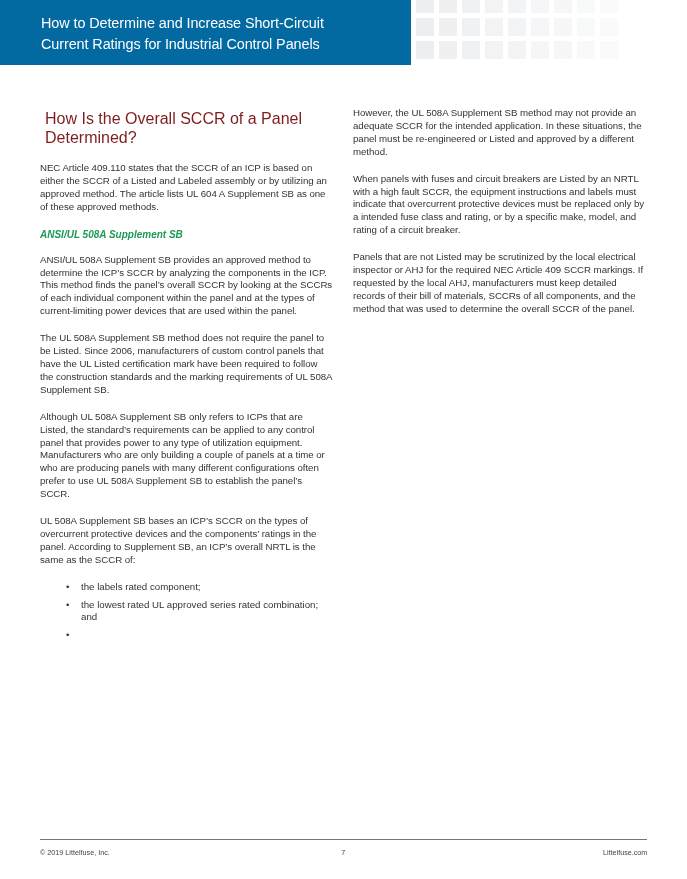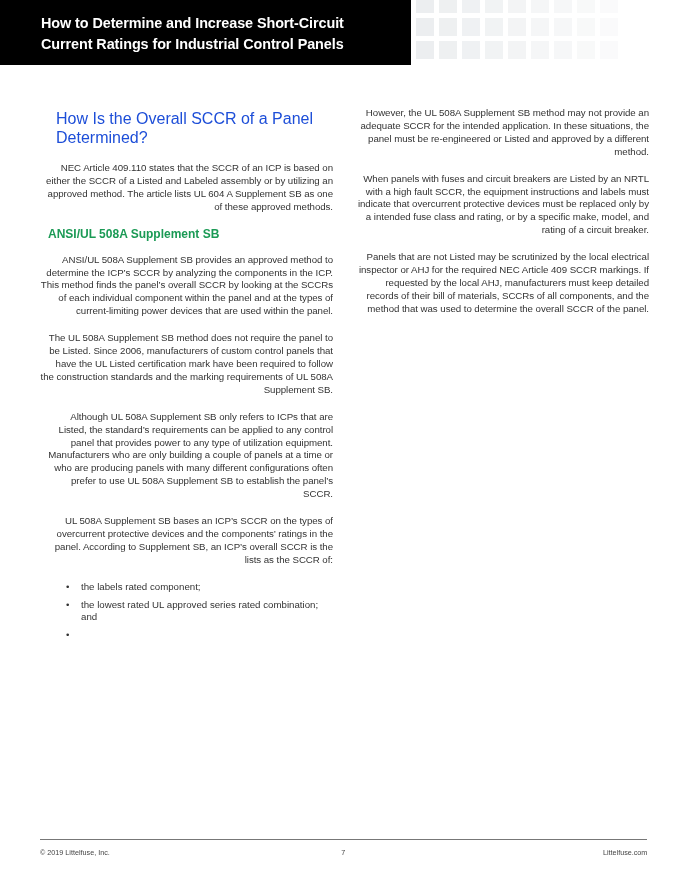--- a/index.html
+++ b/index.html
@@ -1,29 +1,29 @@
 <!DOCTYPE html>
 <html><head>
 <meta charset="utf-8">
 <style>
   html, body { margin: 0; padding: 0; background: #ffffff; }
   body { width: 687px; height: 879px; position: relative; overflow: hidden;
          font-family: "Liberation Sans", sans-serif; color: #333333; }
-  .banner { position: absolute; left: 0; top: 0; width: 411px; height: 65px; background: #000000; font-weight: bold; }
+  .banner { position: absolute; left: 0; top: 0; width: 411px; height: 65px; background: #0369a1; }
   .banner-title { position: absolute; left: 41px; top: 12px; width: 360px;
                   font-family: "Liberation Sans", sans-serif; font-size: 15.5px; line-height: 21px;
                   color: #ffffff; letter-spacing: -0.1px; transform: scaleX(0.93); transform-origin: left top; }
   .tiles { position: absolute; left: 416px; top: 0; width: 210px; height: 65px; }
   .tile { position: absolute; width: 18px; height: 18px; background: #eceef0; }
   .col { position: absolute; top: 96px; }
   .col-left { left: 40px; width: 293px; }
   .col-right { left: 353px; width: 296px; }
-  h2.section-title { margin: 13px 0 15px 16px; font-weight: normal; font-size: 16px; line-height: 19px; color: #1d4ed8; }
-  h3.sub-title { margin: 0 0 13px 8px; font-size: 12px; font-weight: bold; color: #1b9a55; line-height: 13px; }
-  p.body { margin: 0 0 14px 0; font-size: 9.7px; line-height: 12.9px; color: #333333; letter-spacing: -0.05px; text-align: right; }
+  h2.section-title { margin: 13px 0 15px 5px; font-weight: normal; font-size: 16px; line-height: 19px; color: #7f1d1d; }
+  h3.sub-title { margin: 0 0 13px 0; font-size: 10px; font-weight: bold; color: #1b9a55; line-height: 13px; font-style: italic; }
+  p.body { margin: 0 0 14px 0; font-size: 9.7px; line-height: 12.9px; color: #333333; letter-spacing: -0.05px; }
   ul.bullets { margin: 0; padding: 0 0 0 26px; list-style: none; }
   ul.bullets li { position: relative; font-size: 9.7px; line-height: 12.9px; margin-bottom: 5px; padding-left: 15px; }
   ul.bullets li .dot { position: absolute; left: 0; top: 0; }
   .footer-rule { position: absolute; left: 40px; top: 839px; width: 607px; height: 1px; background: #777777; }
   .footer { position: absolute; top: 848px; font-size: 8px; color: #444444; font-family: "Liberation Sans", sans-serif; transform: scaleX(0.9); }
   .footer-left { left: 40px; transform-origin: left top; }
   .footer-center { left: 341px; }
   .footer-right { right: 40px; transform-origin: right top; }
 </style>
 </head>
@@ -65,21 +65,21 @@
     <div class="tile" style="left: 184px; top: 41px; opacity: 0.28;"></div>
   </div>
 
 <div class="col col-left">
   <h2 class="section-title">How Is the Overall SCCR of a Panel Determined?</h2>
   <p class="body">NEC Article 409.110 states that the SCCR of an ICP is based on either the SCCR of a Listed and Labeled assembly or by utilizing an approved method.  The article lists UL 604 A Supplement SB as one of these approved methods.</p>
   <h3 class="sub-title">ANSI/UL 508A Supplement SB</h3>
   <p class="body">ANSI/UL 508A Supplement SB provides an approved method to determine the ICP’s SCCR by analyzing the components in the ICP. This method finds the panel’s overall SCCR by looking at the SCCRs of each individual component within the panel and at the types of current-limiting power devices that are used within the panel.</p>
   <p class="body">The UL 508A Supplement SB method does not require the panel to be Listed. Since 2006, manufacturers of custom control panels that have the UL Listed certification mark have been required to follow the construction standards and the marking requirements of UL 508A Supplement SB.</p>
   <p class="body">Although UL 508A Supplement SB only refers to ICPs that are Listed, the standard’s requirements can be applied to any control panel that provides power to any type of utilization equipment. Manufacturers who are only building a couple of panels at a time or who are producing panels with many different configurations often prefer to use UL 508A Supplement SB to establish the panel’s SCCR.</p>
-  <p class="body">UL 508A Supplement SB bases an ICP’s SCCR on the types of overcurrent protective devices and the components’ ratings in the panel. According to Supplement SB, an ICP’s overall SCCR is the lists as the SCCR of:</p>
+  <p class="body">UL 508A Supplement SB bases an ICP’s SCCR on the types of overcurrent protective devices and the components’ ratings in the panel. According to Supplement SB, an ICP’s overall NRTL is the same as the SCCR of:</p>
   <ul class="bullets">
     <li>
       <span class="dot">•</span>
       <span>the labels rated component;</span>
     </li>
     <li>
       <span class="dot">•</span>
       <span>the lowest rated UL approved series rated combination; and</span>
     </li>
     <li>

